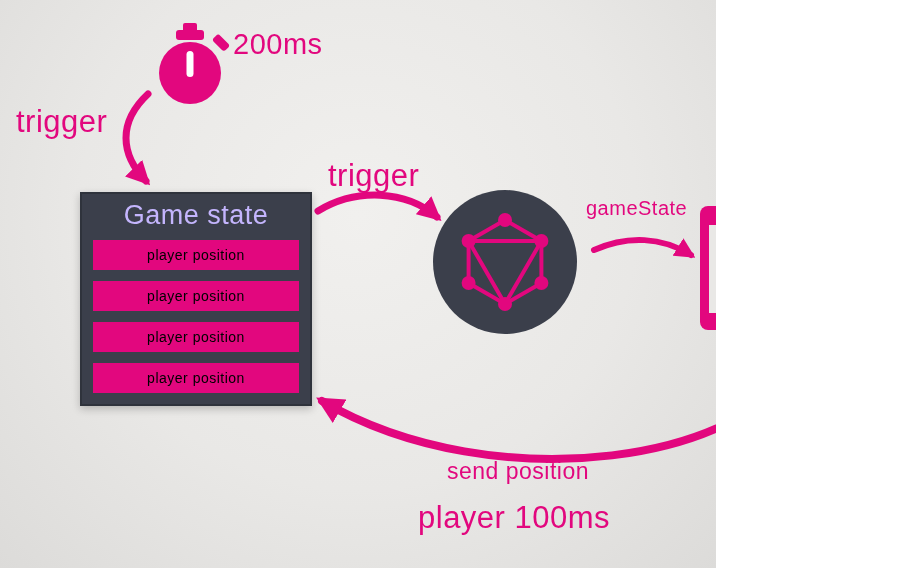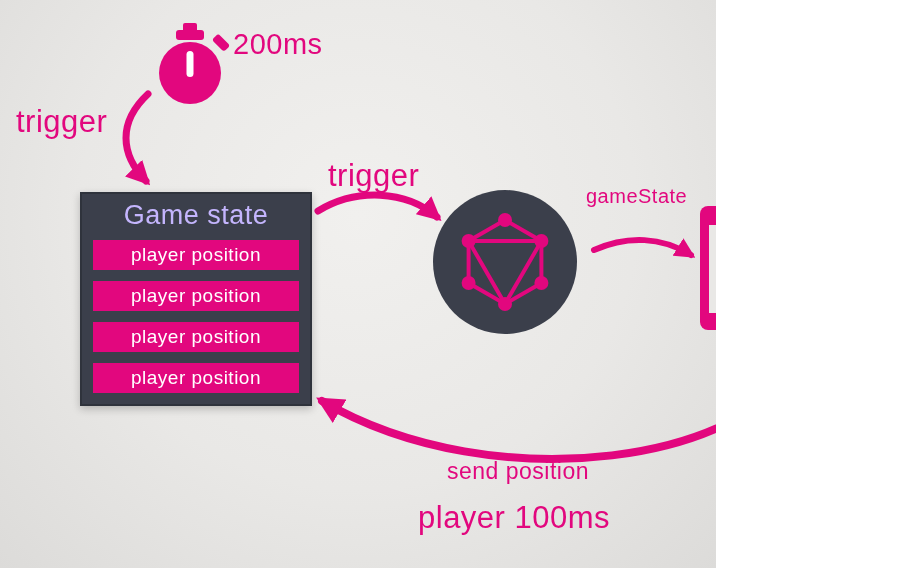--- a/index.html
+++ b/index.html
@@ -7,35 +7,35 @@
     position:relative;width:716px;height:568px;overflow:hidden;
     background:radial-gradient(ellipse at 50% 38%, #f1f0ee 0%, #e9e8e6 55%, #dcdbd9 100%);
     font-family:"Liberation Sans", sans-serif;
   }
   .label{
     position:absolute;color:#e2077e;font-weight:300;letter-spacing:0.5px;white-space:nowrap;
   }
   .lbl-timer{left:233px;top:28px;font-size:29px;}
   .lbl-trigger{left:16px;top:104px;font-size:31px;}
   .lbl-publish{left:328px;top:158px;font-size:31px;}
-  .lbl-gamestate{left:586px;top:185px;font-size:20px;}
+  .lbl-gamestate{left:586px;top:197px;font-size:20px;}
   .lbl-send1{left:447px;top:458px;font-size:23px;}
   .lbl-send2{left:418px;top:500px;font-size:31px;}
 
   .gs-box{
     position:absolute;left:80px;top:192px;width:232px;height:214px;box-sizing:border-box;
     background:#3b3f4b;border:2px solid #2f333c;box-shadow:0 3px 8px rgba(0,0,0,.22);
   }
   .gs-title{
     color:#c4b5fd;font-size:27px;font-weight:300;text-align:center;
     margin:6px 0 9px;letter-spacing:0.5px;
   }
   .gs-row{
-    height:30px;margin:0 11px 11px;background:#e2077e;color:#ffffff;
-    font-size:19px;font-weight:300;display:flex;align-items:center;justify-content:center;
+    height:30px;margin:0 11px 11px;background:#e2077e;color:#000000;
+    font-size:14px;font-weight:300;display:flex;align-items:center;justify-content:center;
     letter-spacing:0.5px;
     text-align:center;
   }
   .overlay-svg{position:absolute;left:0;top:0;}
 </style>
 </head>
 <body>
 
 <div class="canvas">
 

